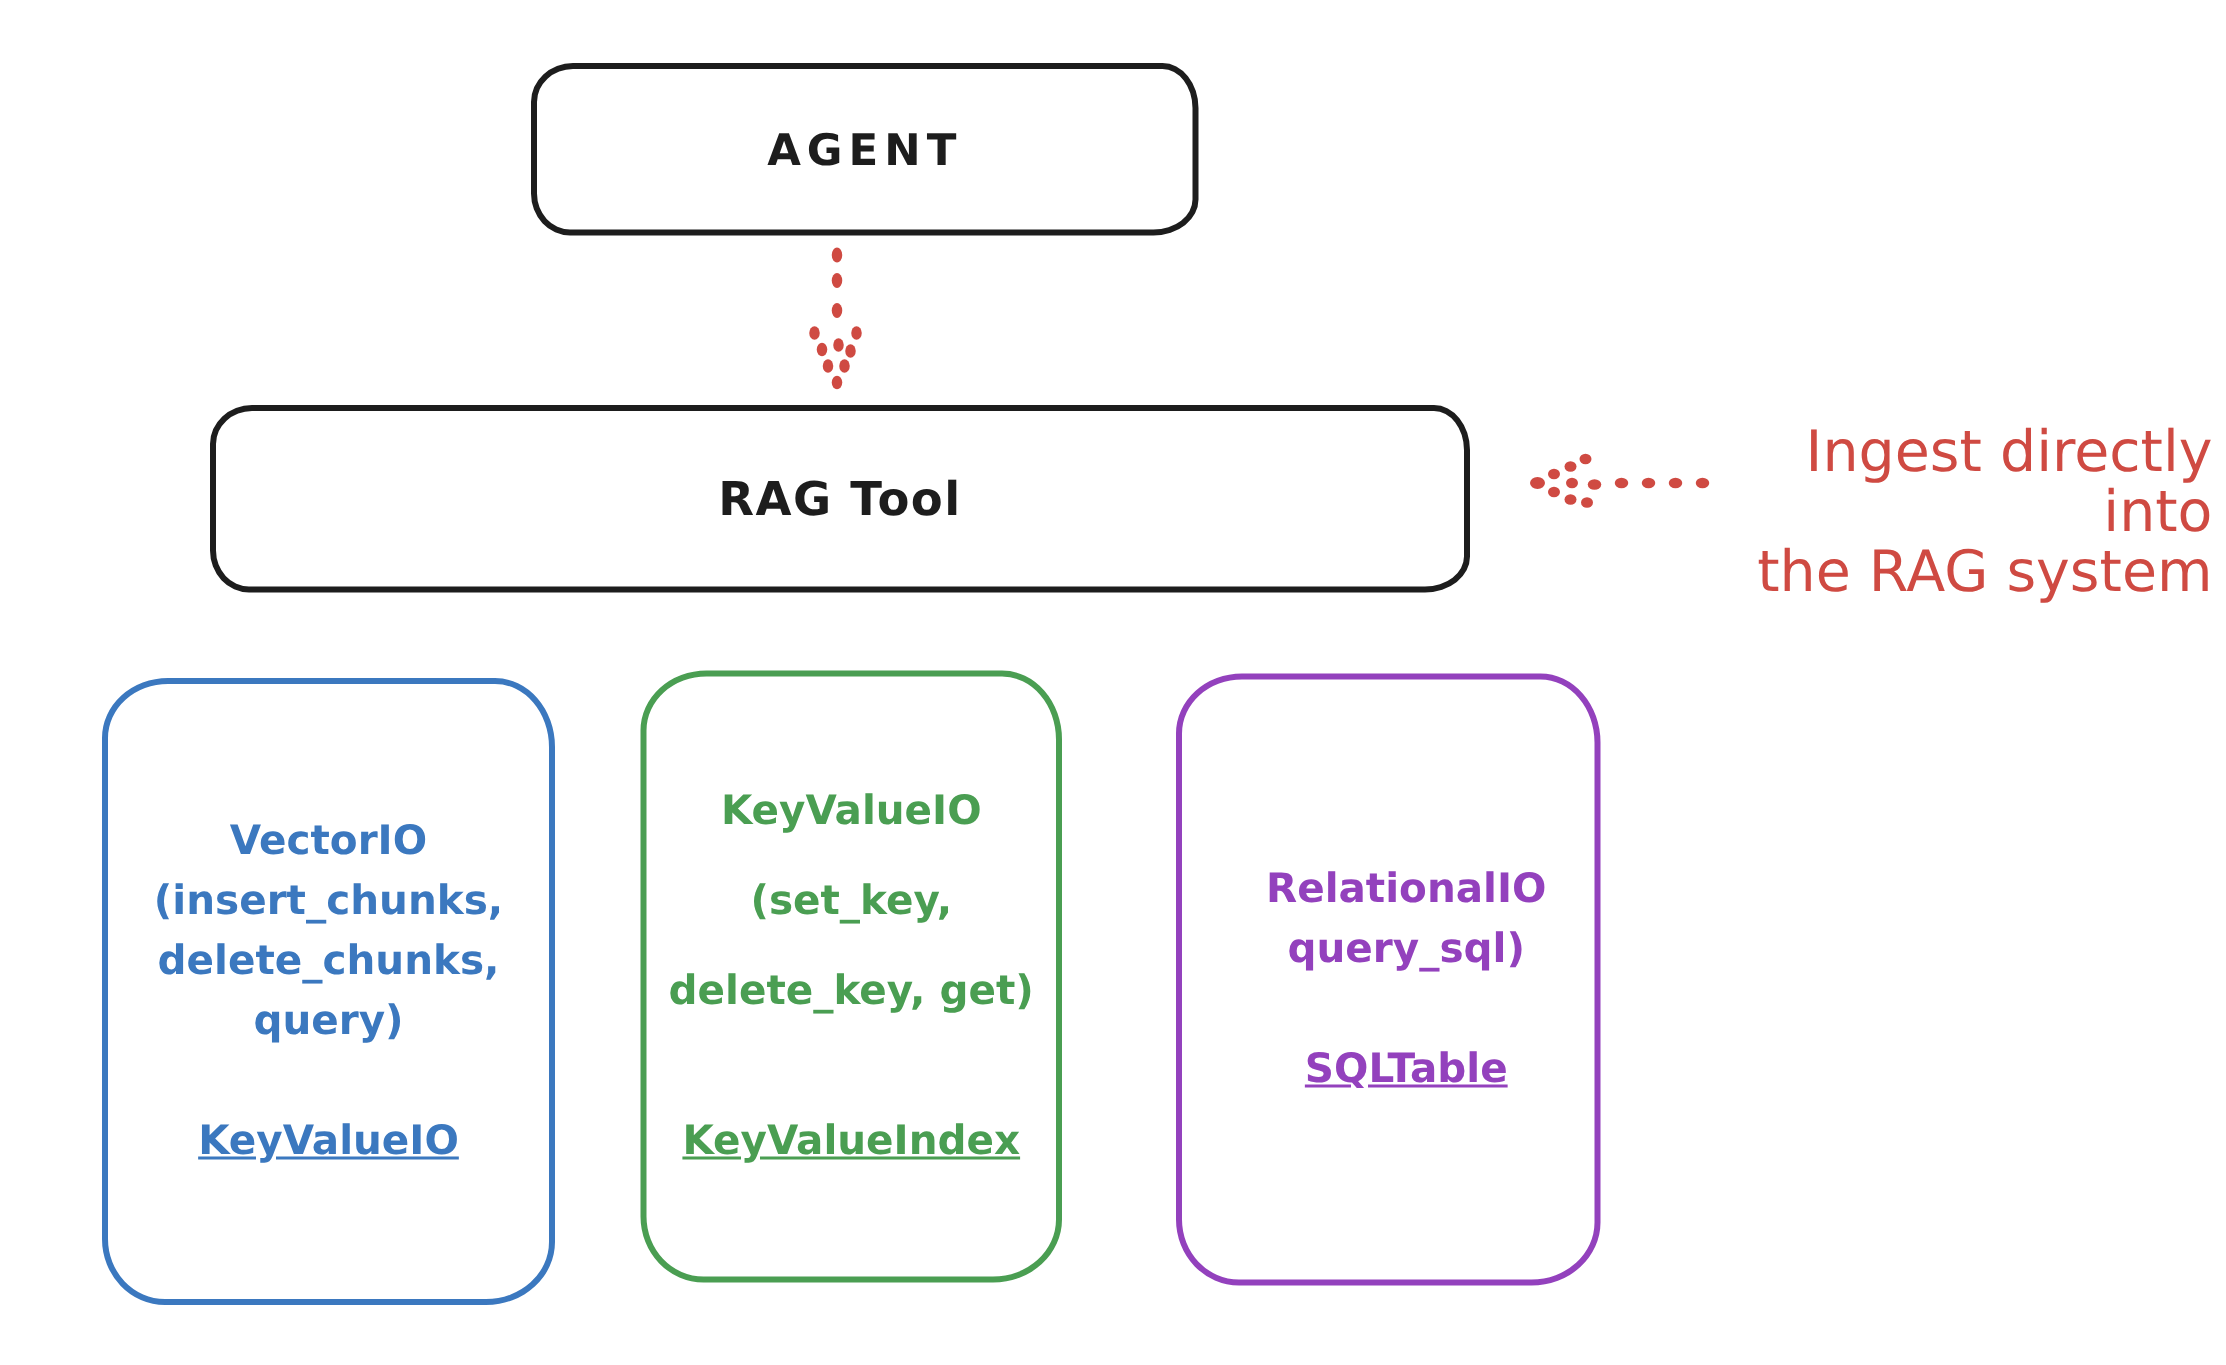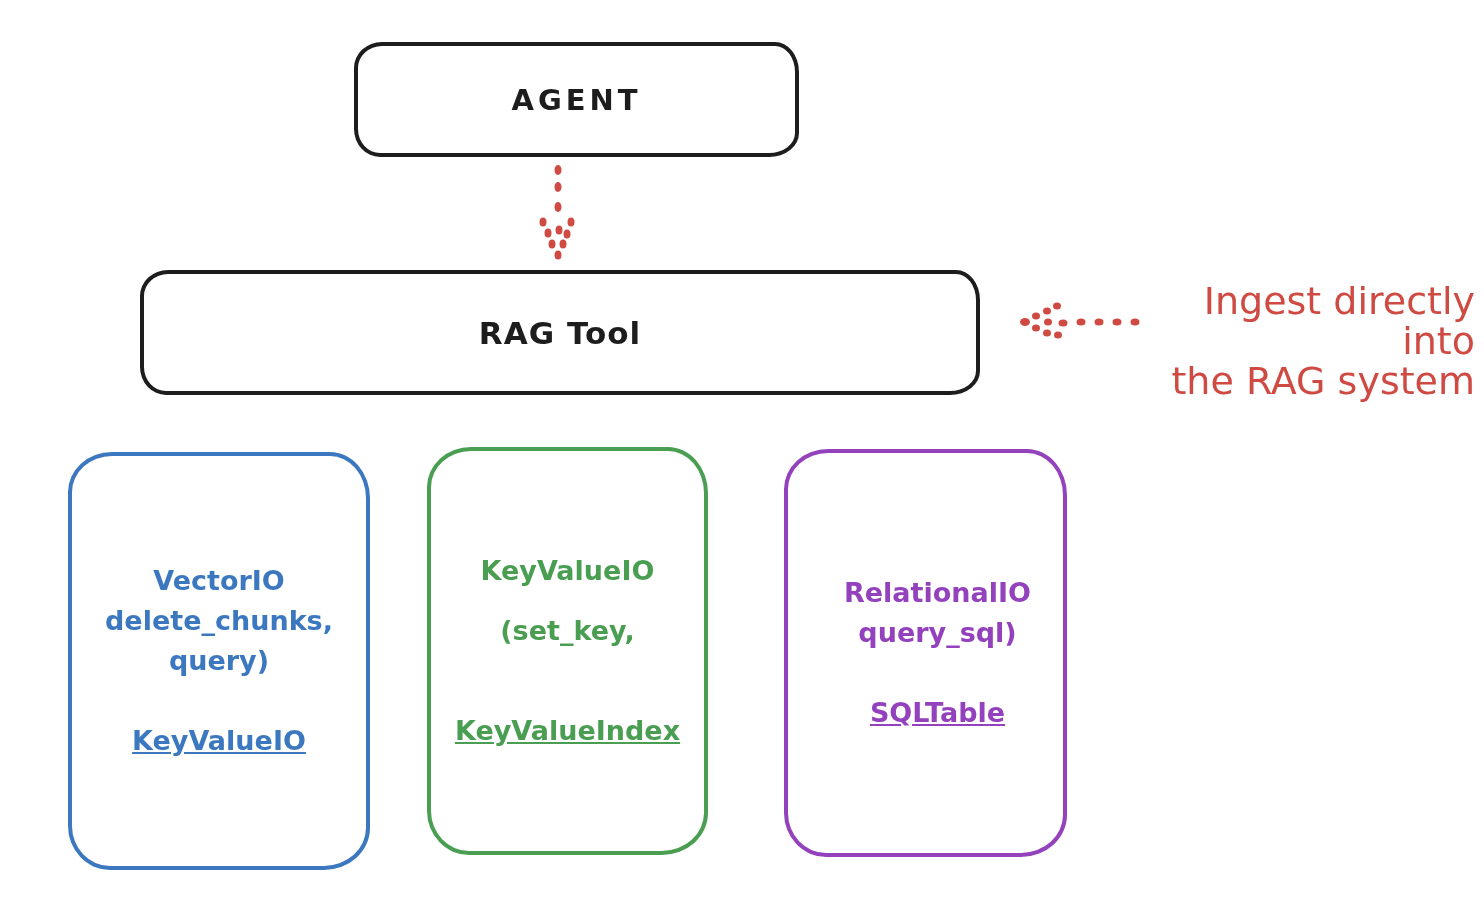--- a/index.html
+++ b/index.html
@@ -128,28 +128,30 @@
     <span class="label">RAG Tool</span>
   </div>
 
   <div class="annotation">
     <span class="label">Ingest directly into</span>
     <span class="label">the RAG system</span>
   </div>
 
   <div class="sketch-box io-box box-blue io-box-vector">
     <span class="label">VectorIO</span>
+    <span class="label">(insert_chunks,</span>
     <span class="label">delete_chunks,</span>
     <span class="label">query)</span>
     <span class="label index-label">KeyValueIO</span>
   </div>
 
   <div class="sketch-box io-box box-green io-box-keyvalue">
     <span class="label">KeyValueIO</span>
     <span class="label">(set_key,</span>
+    <span class="label">delete_key, get)</span>
     <span class="label index-label">KeyValueIndex</span>
   </div>
 
   <div class="sketch-box io-box box-purple io-box-relational">
     <span class="label">RelationalIO</span>
     <span class="label">query_sql)</span>
     <span class="label index-label">SQLTable</span>
   </div>
 
 </div>

